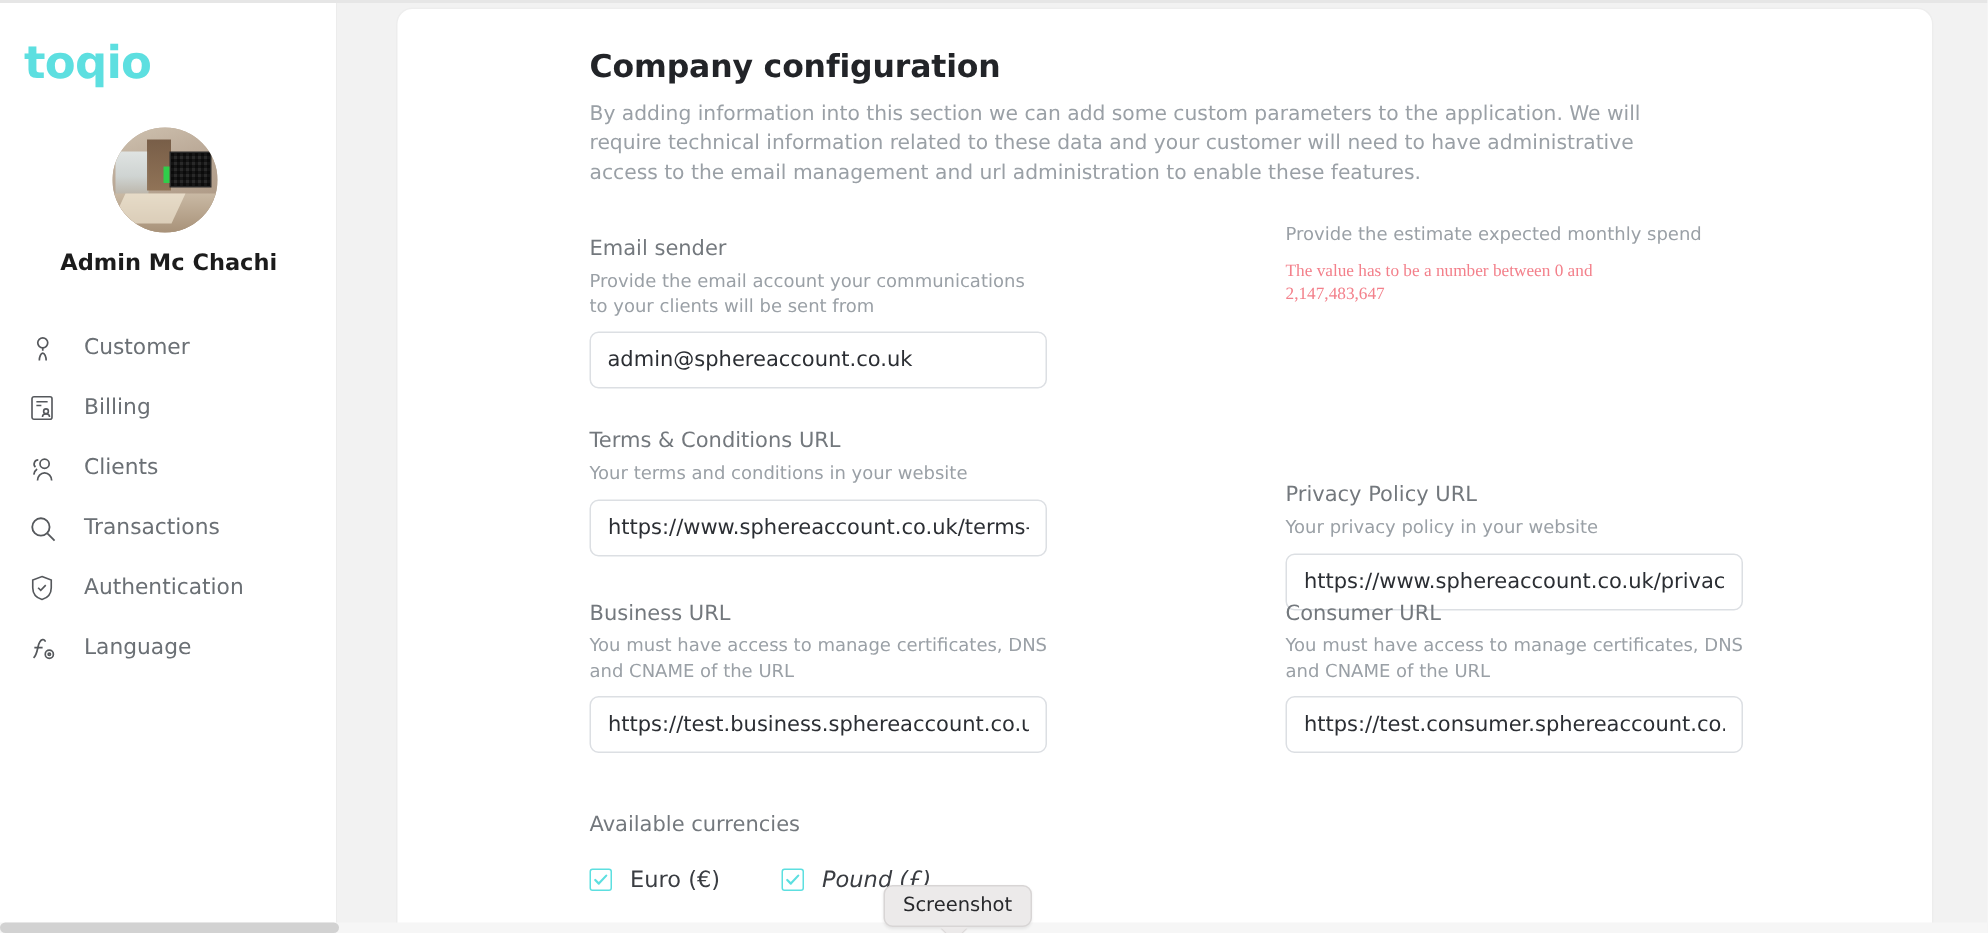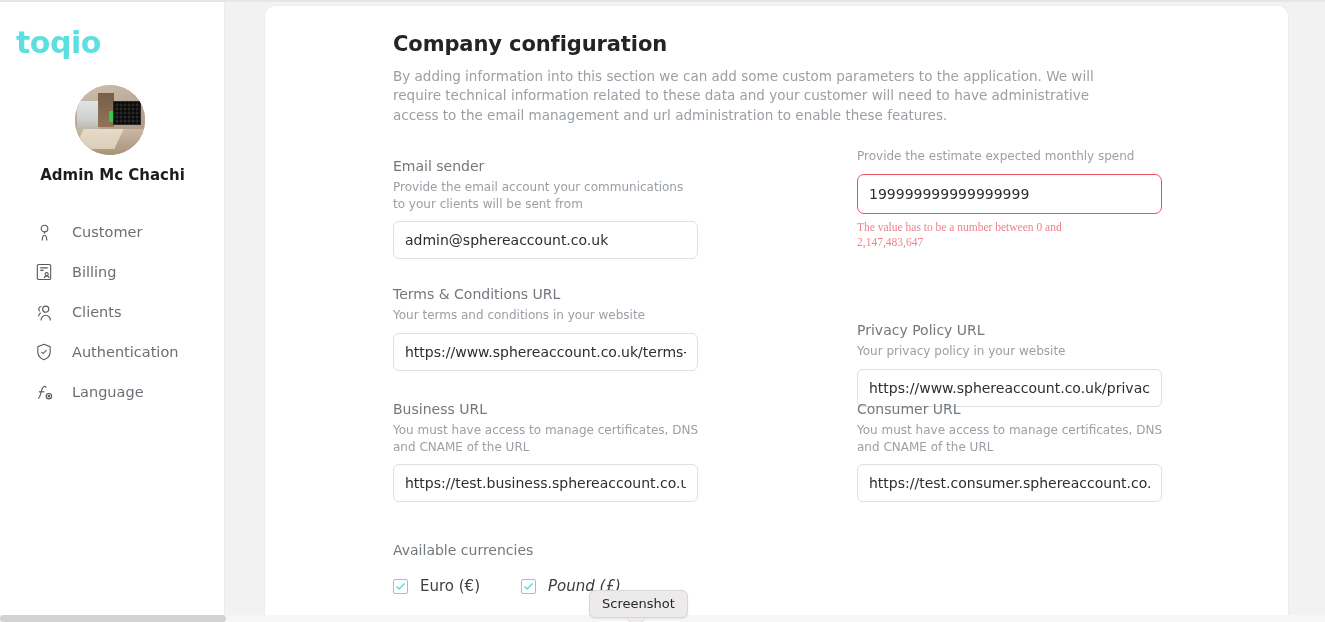--- a/index.html
+++ b/index.html
@@ -92,21 +92,21 @@
     position: absolute;
     left: 0; top: 166px;
     width: 225px;
     text-align: center;
     font-size: 15px;
     font-weight: bold;
     color: #1c1c1c;
     font-family: "DejaVu Sans", sans-serif;
   }
 
-  .nav { position: absolute; left: 16px; top: 212px; width: 225px; text-align: right; }
+  .nav { position: absolute; left: 0; top: 212px; width: 225px; text-align: right; }
   .nav-item {
     position: relative;
     display: flex;
     align-items: center;
     height: 40px;
     padding-left: 16px;
     cursor: pointer;
   }
   .nav-icon {
     width: 24px; height: 24px;
@@ -353,20 +353,29 @@
         <span class="nav-icon">
           <svg width="21" height="21" viewBox="0 0 24 24" fill="none" stroke="currentColor" stroke-width="1.3">
             <circle cx="13.4" cy="8.2" r="3.5"></circle>
             <path d="M8 21c0-3.2 2.4-5.8 5.4-5.8S18.8 17.8 18.8 21"></path>
             <path d="M8.6 5.2a3.2 3.2 0 0 0-2.2 5.5M5.2 16.4c.3-1.8 1.2-3.3 2.5-4.2"></path>
           </svg>
         </span>
         <span class="nav-label">Clients</span>
       </div>
 
+      <div class="nav-item">
+        <span class="nav-icon">
+          <svg width="21" height="21" viewBox="0 0 24 24" fill="none" stroke="currentColor" stroke-width="1.4">
+            <circle cx="10.6" cy="10.6" r="6.6"></circle>
+            <path d="M15.5 15.5L21 21"></path>
+          </svg>
+        </span>
+        <span class="nav-label">Transactions</span>
+      </div>
 
       <div class="nav-item">
         <span class="nav-icon">
           <svg width="20" height="20" viewBox="0 0 24 24" fill="none" stroke="currentColor" stroke-width="1.3">
             <path d="M12 2.8l7.4 2.8v6.1c0 4.5-3 8.1-7.4 9.5-4.4-1.4-7.4-5-7.4-9.5V5.6z"></path>
             <path d="M8.9 11.8l2.1 2.1 4-4.2"></path>
           </svg>
         </span>
         <span class="nav-label">Authentication</span>
       </div>
@@ -394,21 +403,20 @@
     <div class="form-grid">
 
       <div class="field col-left" style="top:0;">
         <div class="field-label">Email sender</div>
         <div class="field-help">Provide the email account your communications to your clients will be sent from</div>
         <input class="field-input" type="text" value="admin@sphereaccount.co.uk" style="">
       </div>
 
       <div class="field col-right" style="top:-10px;">
         <div class="field-help">Provide the estimate expected monthly spend</div>
-        <input class="field-input error" type="text" value="199999999999999999" style="">
         <div class="field-error">The value has to be a number between 0 and 2,147,483,647</div>
       </div>
 
       <div class="field col-left" style="top:128px;">
         <div class="field-label">Terms &amp; Conditions URL</div>
         <div class="field-help">Your terms and conditions in your website</div>
         <input class="field-input" type="text" value="https://www.sphereaccount.co.uk/terms-conditions" style="">
       </div>
 
       <div class="field col-right" style="top:128px;margin-top:36px;">

